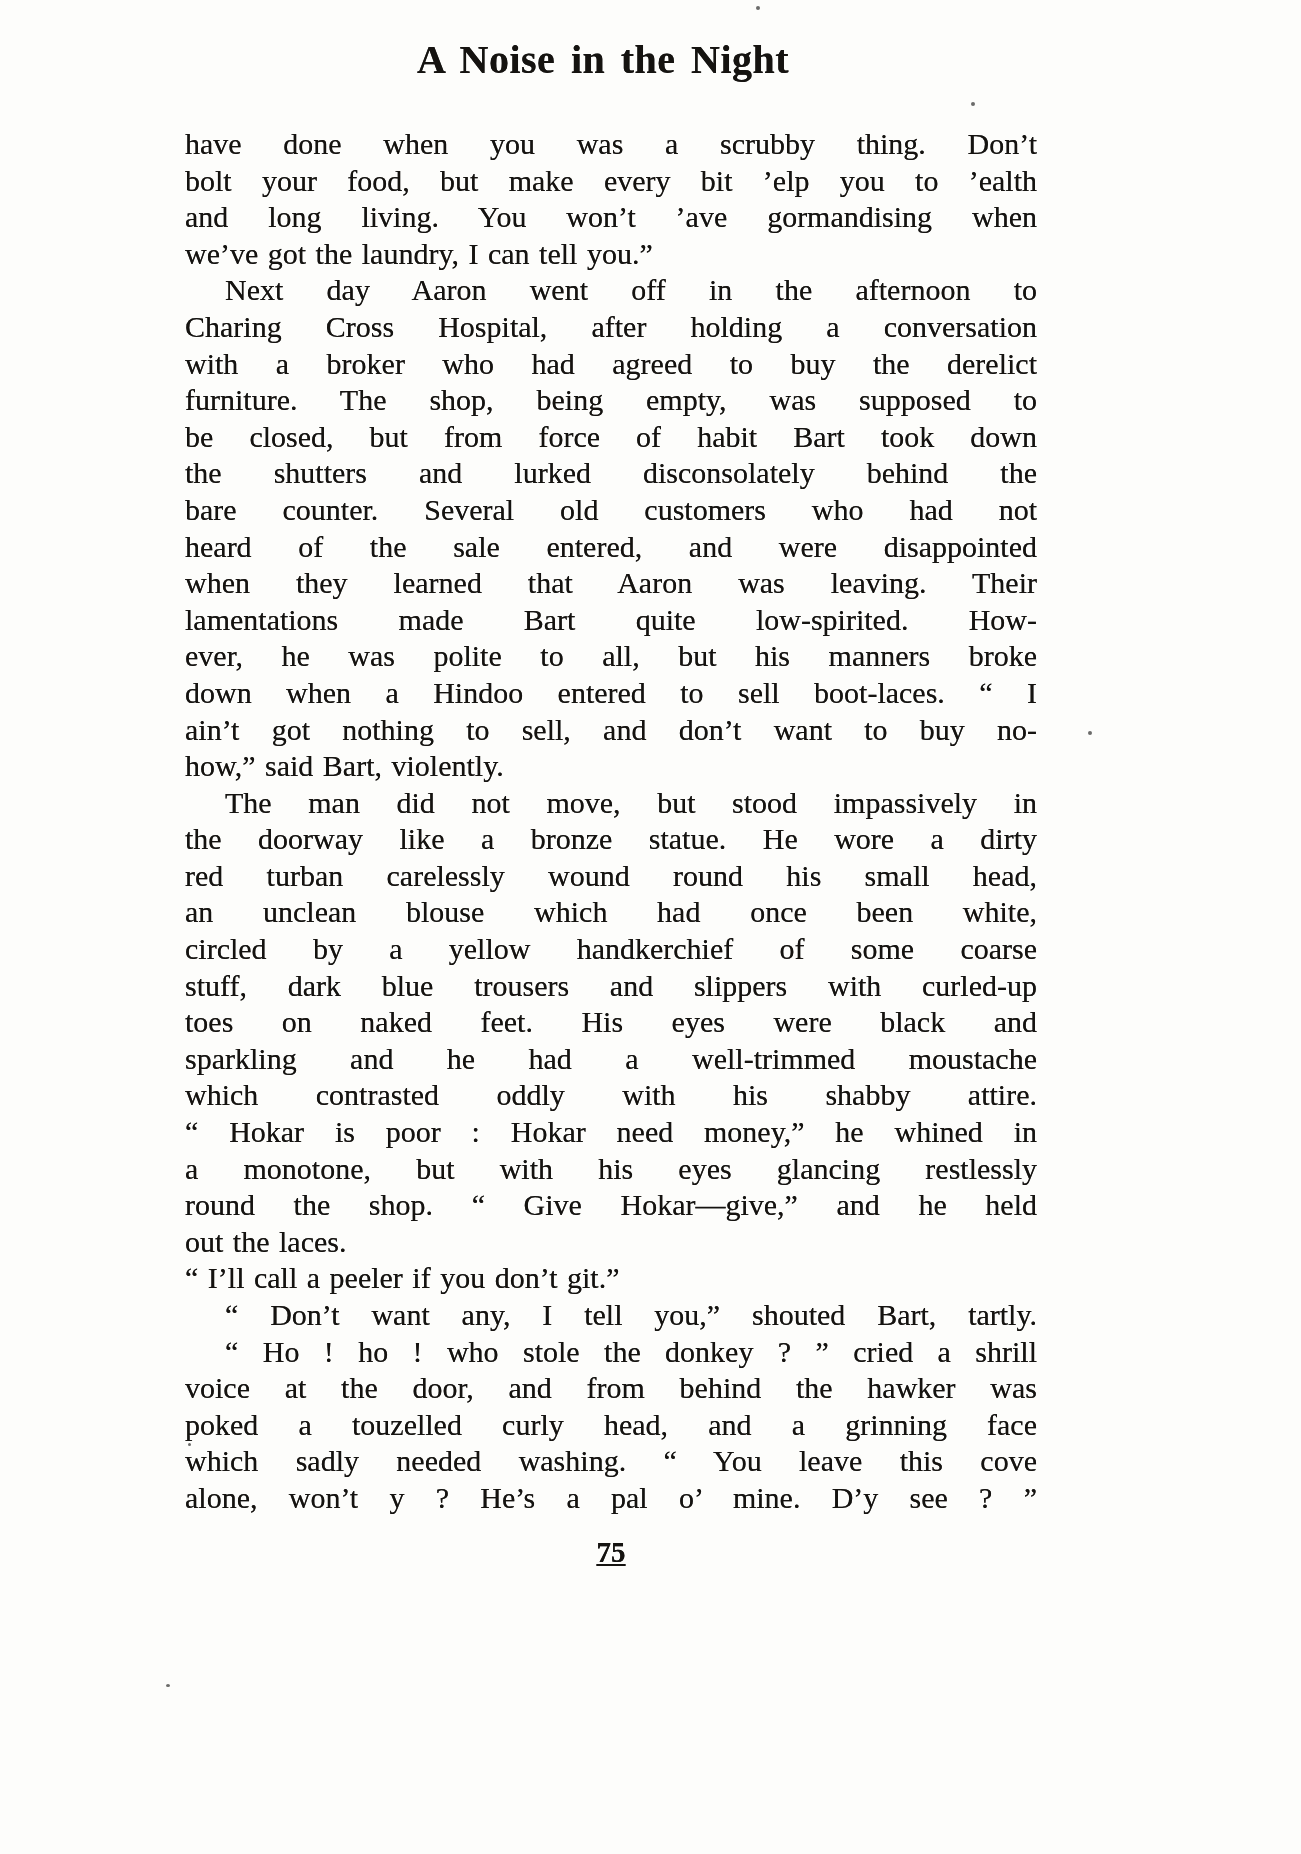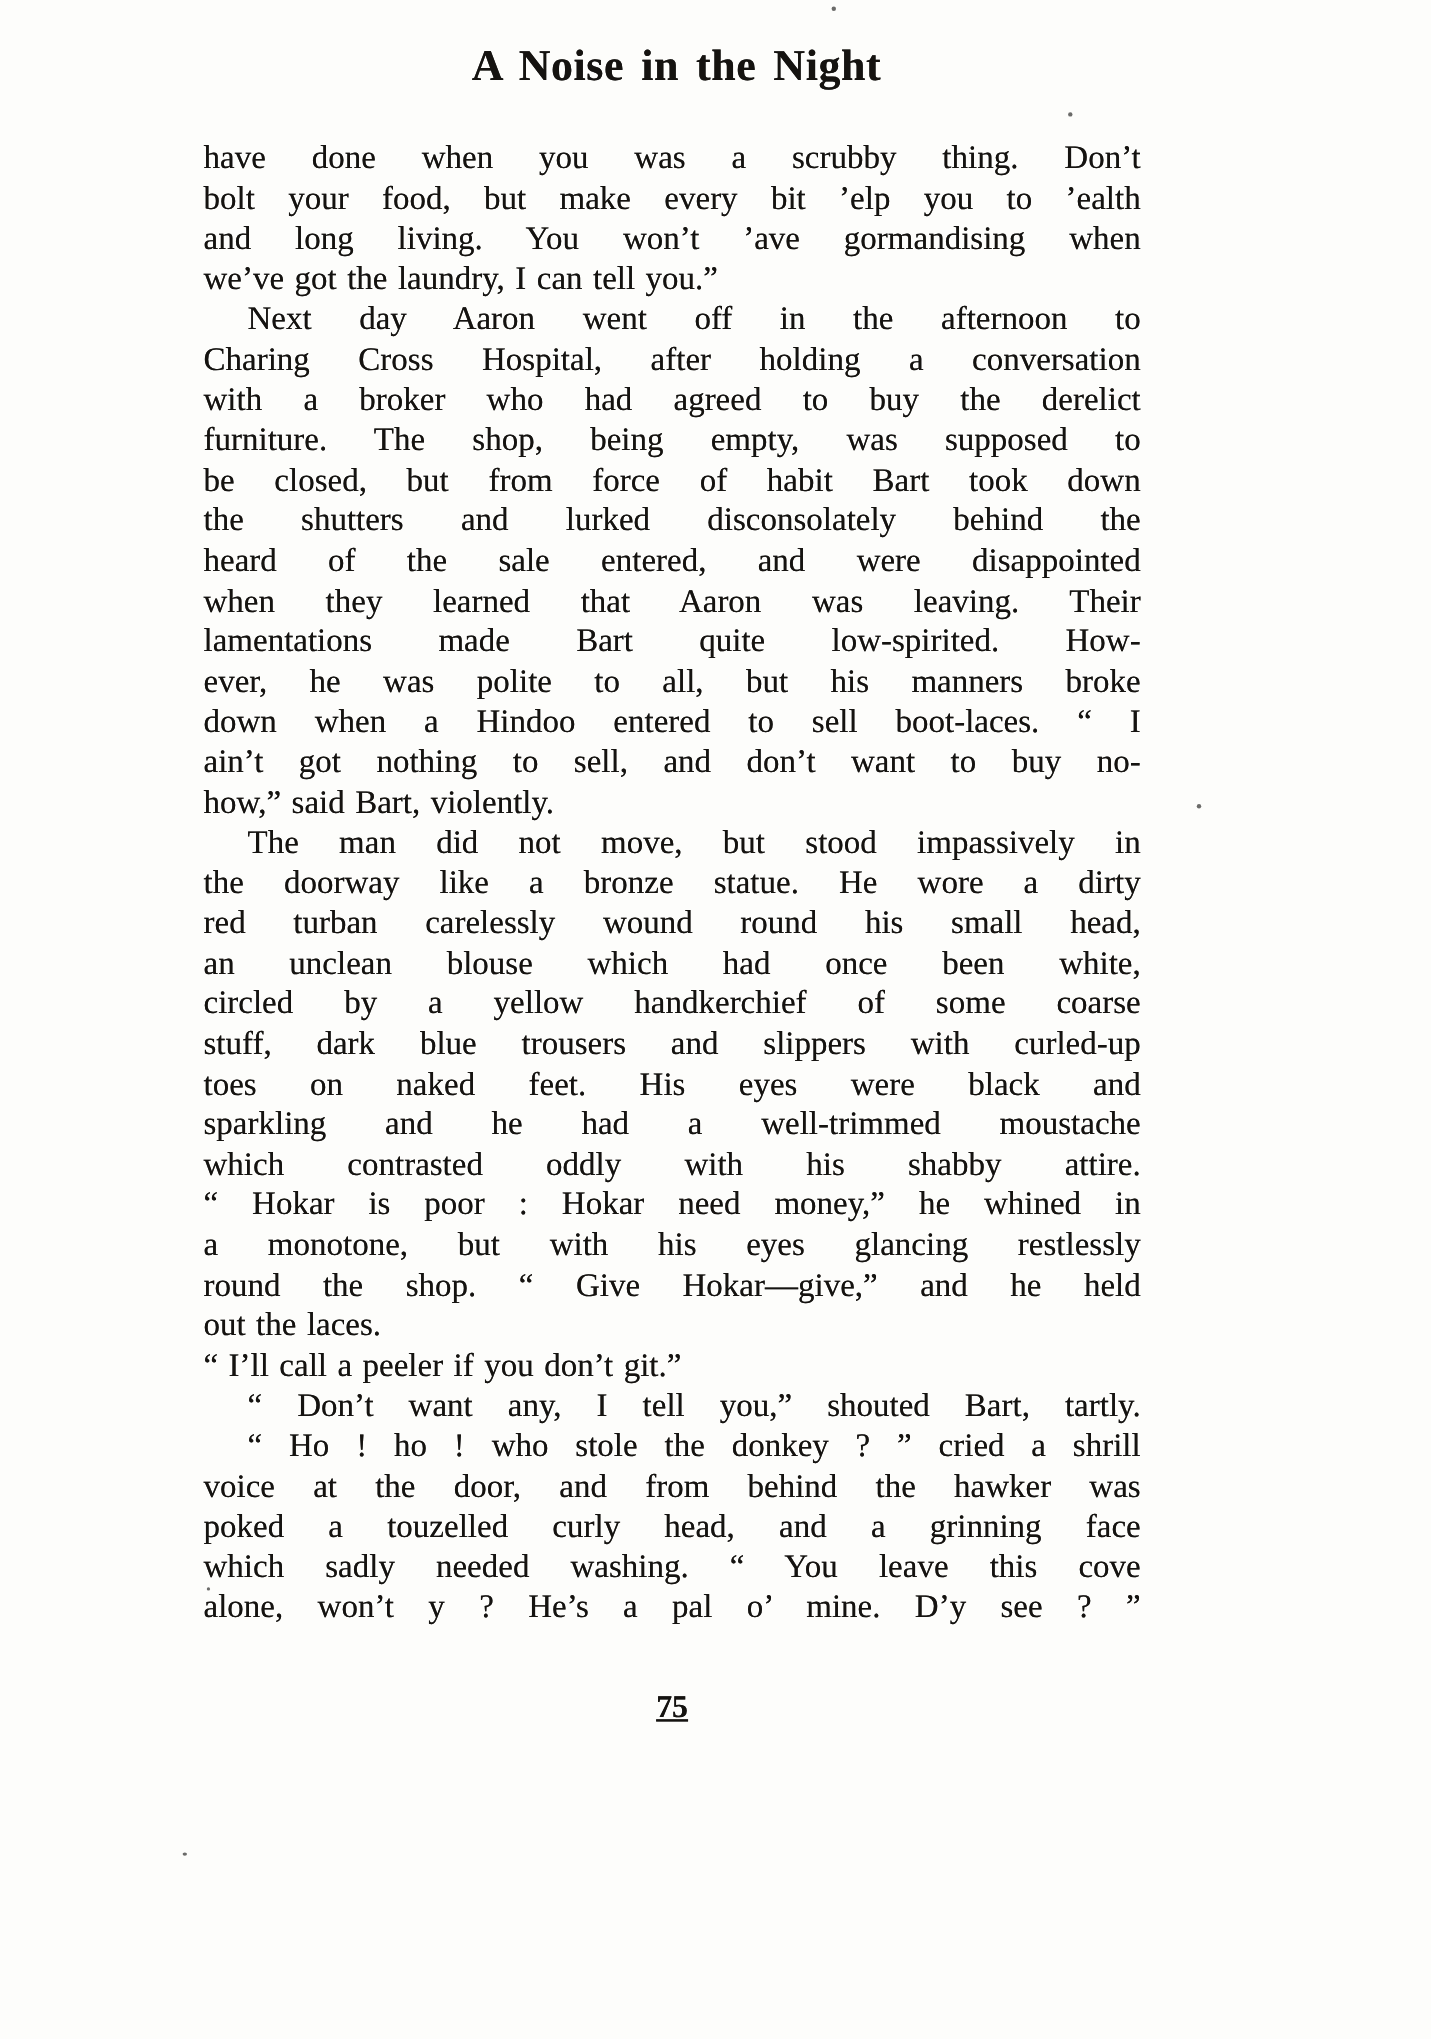--- a/index.html
+++ b/index.html
@@ -8,21 +8,21 @@
     position:relative;
     width:1301px; height:1854px;
     margin:0 auto;
     background:#fdfdfb;
     color:#151310;
     font-family:"Liberation Serif", serif;
     overflow:hidden;
   }
   .title {
     position:absolute;
-    left:189px; top:38px; width:852px;
+    left:177px; top:38px; width:852px;
     margin:0;
     text-align:center;
     font-size:40px;
     font-weight:700;
     word-spacing:5px;
     letter-spacing:0.5px;
     line-height:1.1;
     text-shadow:0 0 0.5px rgba(10,10,10,0.8);
   }
   .content {
@@ -67,20 +67,21 @@
       <div class="line justify">have done when you was a scrubby thing.  Don’t</div>
       <div class="line justify">bolt your food, but make every bit ’elp you to ’ealth</div>
       <div class="line justify">and long living.  You won’t ’ave gormandising when</div>
       <div class="line">we’ve got the laundry, I can tell you.”</div>
       <div class="line indent justify">Next day Aaron went off in the afternoon to</div>
       <div class="line justify">Charing Cross Hospital, after holding a conversation</div>
       <div class="line justify">with a broker who had agreed to buy the derelict</div>
       <div class="line justify">furniture.  The shop, being empty, was supposed to</div>
       <div class="line justify">be closed, but from force of habit Bart took down</div>
       <div class="line justify">the shutters and lurked disconsolately behind the</div>
+      <div class="line justify">bare counter.  Several old customers who had not</div>
       <div class="line justify">heard of the sale entered, and were disappointed</div>
       <div class="line justify">when they learned that Aaron was leaving.  Their</div>
       <div class="line justify">lamentations made Bart quite low-spirited.  How-</div>
       <div class="line justify">ever, he was polite to all, but his manners broke</div>
       <div class="line justify">down when a Hindoo entered to sell boot-laces.  “ I</div>
       <div class="line justify">ain’t got nothing to sell, and don’t want to buy no-</div>
       <div class="line">how,” said Bart, violently.</div>
       <div class="line indent justify">The man did not move, but stood impassively in</div>
       <div class="line justify">the doorway like a bronze statue.  He wore a dirty</div>
       <div class="line justify">red turban carelessly wound round his small head,</div>

